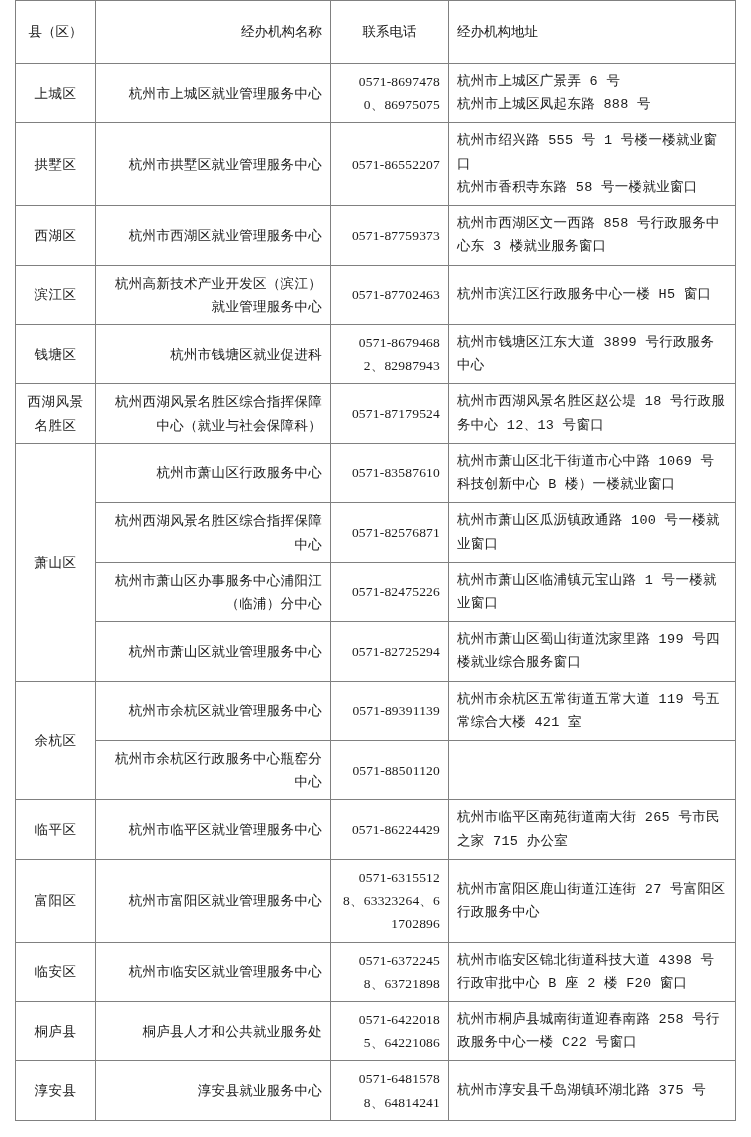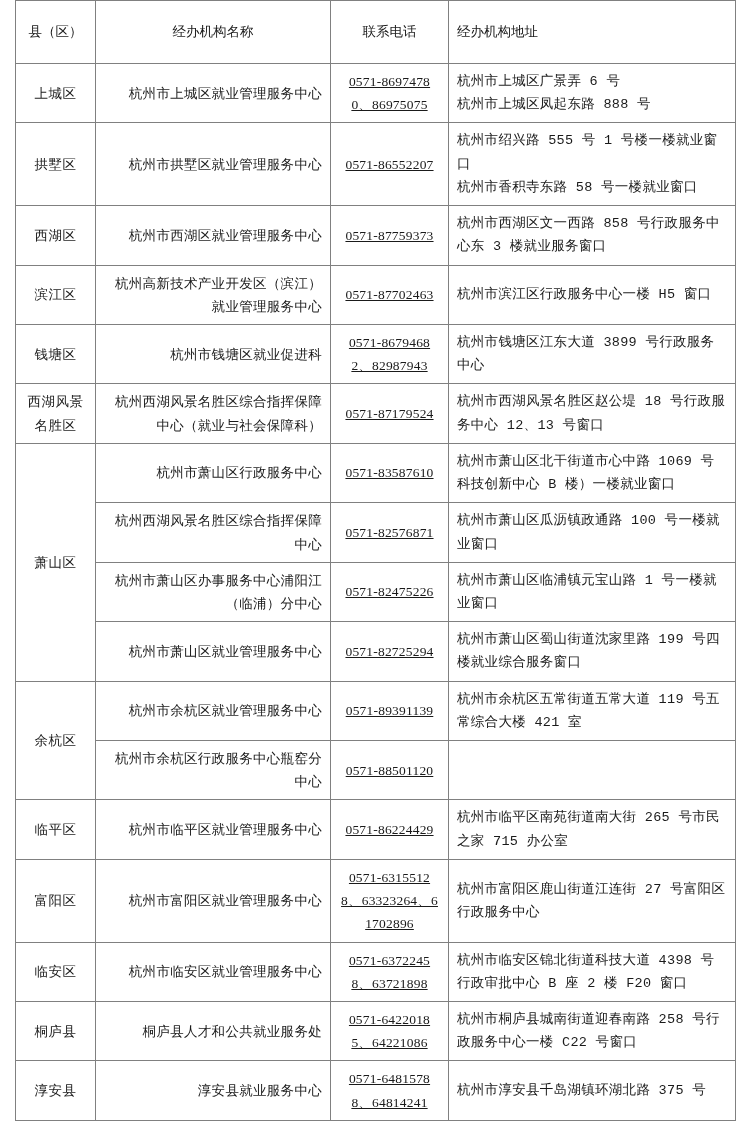--- a/index.html
+++ b/index.html
@@ -48,37 +48,36 @@
     font-weight: normal;
     color: #1a1a1a;
     word-break: break-all;
   }
   thead th {
     text-align: center;
     height: 50px;
     font-size: 14px;
   }
   .col-county  { width: 80px;  text-align: center; }
-  .col-org     { width: 235px; text-align: center; }
+  .col-org     { width: 235px; text-align: right; }
   .col-phone   { width: 118px; text-align: center; }
   .col-addr    { width: 287px; text-align: left; }
   td.county-cell {
     text-align: center;
     letter-spacing: 0.5px;
   }
   td.org-cell {
     text-align: right;
     padding-left: 11px;
     letter-spacing: 0.3px;
   }
   td.phone-cell {
-    text-align: center;
+    text-align: right;
     letter-spacing: 0.2px;
     white-space: normal;
-    text-decoration: underline;
   }
   td.addr-cell {
     text-align: left;
     padding-left: 11px;
     letter-spacing: 0.3px;
     font-family: Liberation Mono, monospace;
   }
   .row-std td { height: 40px; }
 </style>
 </head>

